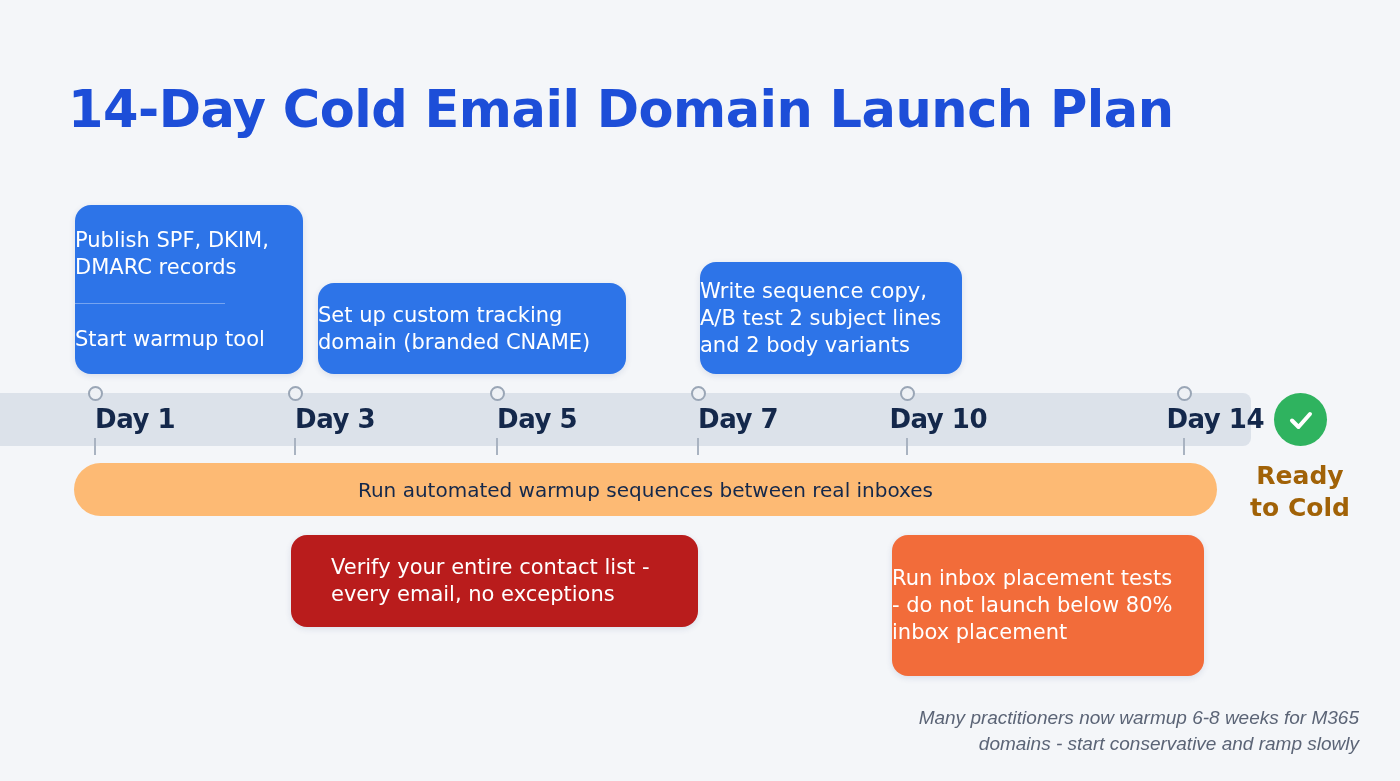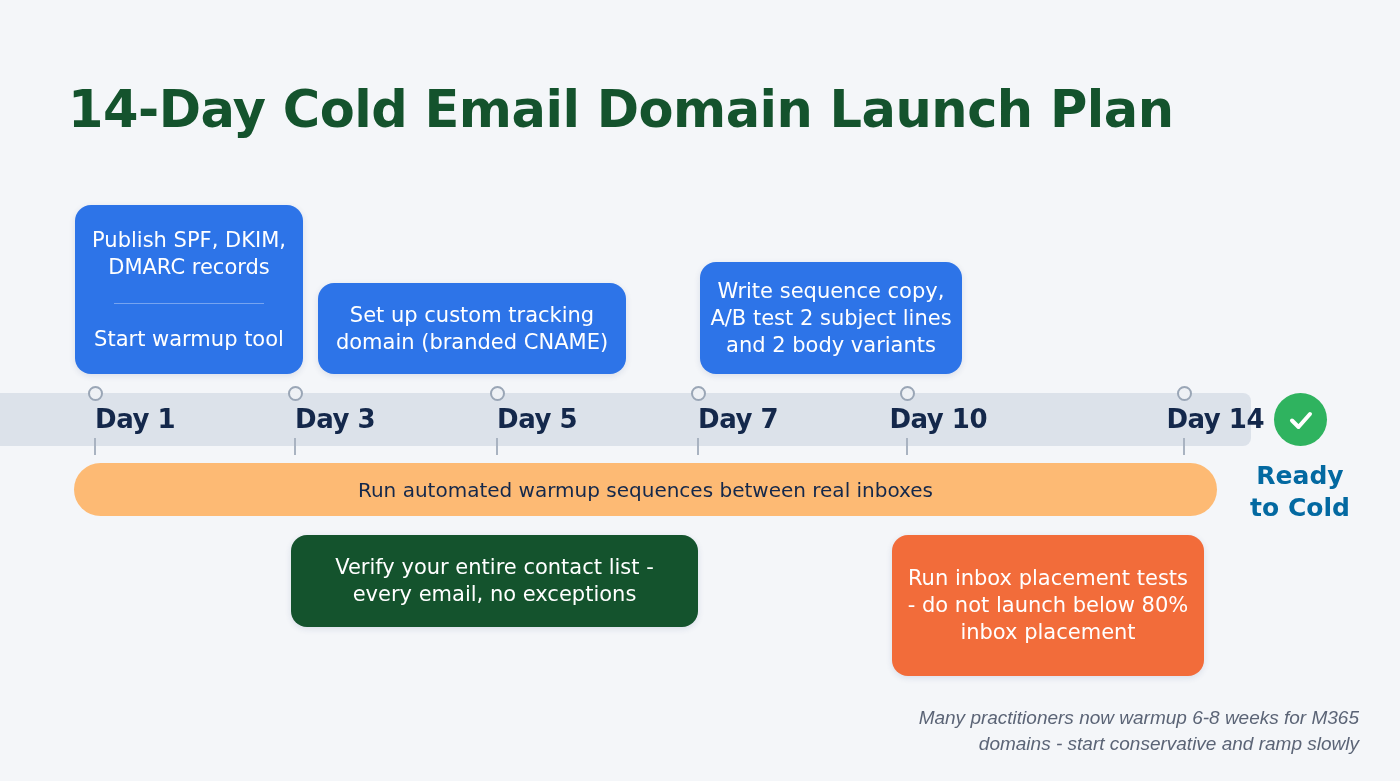--- a/index.html
+++ b/index.html
@@ -5,35 +5,35 @@
     html, body { margin: 0; padding: 0; }
     body {
       width: 1400px; height: 781px; overflow: hidden;
       background: #f4f6f9;
       font-family: "Liberation Sans", "DejaVu Sans", sans-serif;
       position: relative;
       color: #14284b;
     }
     .title {
       position: absolute; left: 68px; top: 80px;
-      font-size: 51px; font-weight: 700; color: #14532d;
+      font-size: 51px; font-weight: 700; color: #1d4ed8;
       letter-spacing: -0.5px; white-space: nowrap;
       font-family: "DejaVu Sans", sans-serif;
     }
     .card {
       position: absolute; box-sizing: border-box;
       border-radius: 16px; color: #fff;
-      display: flex; flex-direction: column; justify-content: center; align-items: center;
+      display: flex; flex-direction: column; justify-content: center; align-items: flex-start;
       text-align: center; font-size: 21px; line-height: 27px;
       font-family: "DejaVu Sans", sans-serif;
       box-shadow: 0 2px 6px rgba(30,60,120,0.12);
     }
     .card .line { white-space: nowrap; }
     .blue { background: #2d74e8; }
-    .green { background: #14532d; }
+    .green { background: #b91c1c; padding-left: 40px; }
     .orange { background: #f26c3a; }
     .divider { width: 150px; height: 1px; background: rgba(255,255,255,0.35); margin: 22px 0 22px 0; }
     .track {
       position: absolute; left: 0; top: 393px; width: 1251px; height: 53px;
       background: #dce2ea; border-radius: 0 8px 8px 0;
     }
     .marker {
       position: absolute; top: 386px; width: 0;
     }
     .marker .dot {
@@ -55,21 +55,21 @@
       font-size: 20px; color: #14284b;
       font-family: "DejaVu Sans", sans-serif;
     }
     .ready-icon {
       position: absolute; left: 1274px; top: 393px; width: 53px; height: 53px;
       border-radius: 50%; background: #2fb35f;
       display: flex; align-items: center; justify-content: center;
     }
     .ready-label {
       position: absolute; left: 1230px; top: 460px; width: 140px; text-align: center;
-      font-size: 25px; font-weight: 700; line-height: 32px; color: #0369a1;
+      font-size: 25px; font-weight: 700; line-height: 32px; color: #a16207;
       font-family: "DejaVu Sans", sans-serif;
     }
     .note {
       position: absolute; right: 41px; top: 705px; text-align: right;
       font-size: 19px; font-style: italic; color: #5b6476; line-height: 26px;
       font-family: Liberation Sans, sans-serif;
     }
     .note .line { white-space: nowrap; }
   </style>
 </head>

